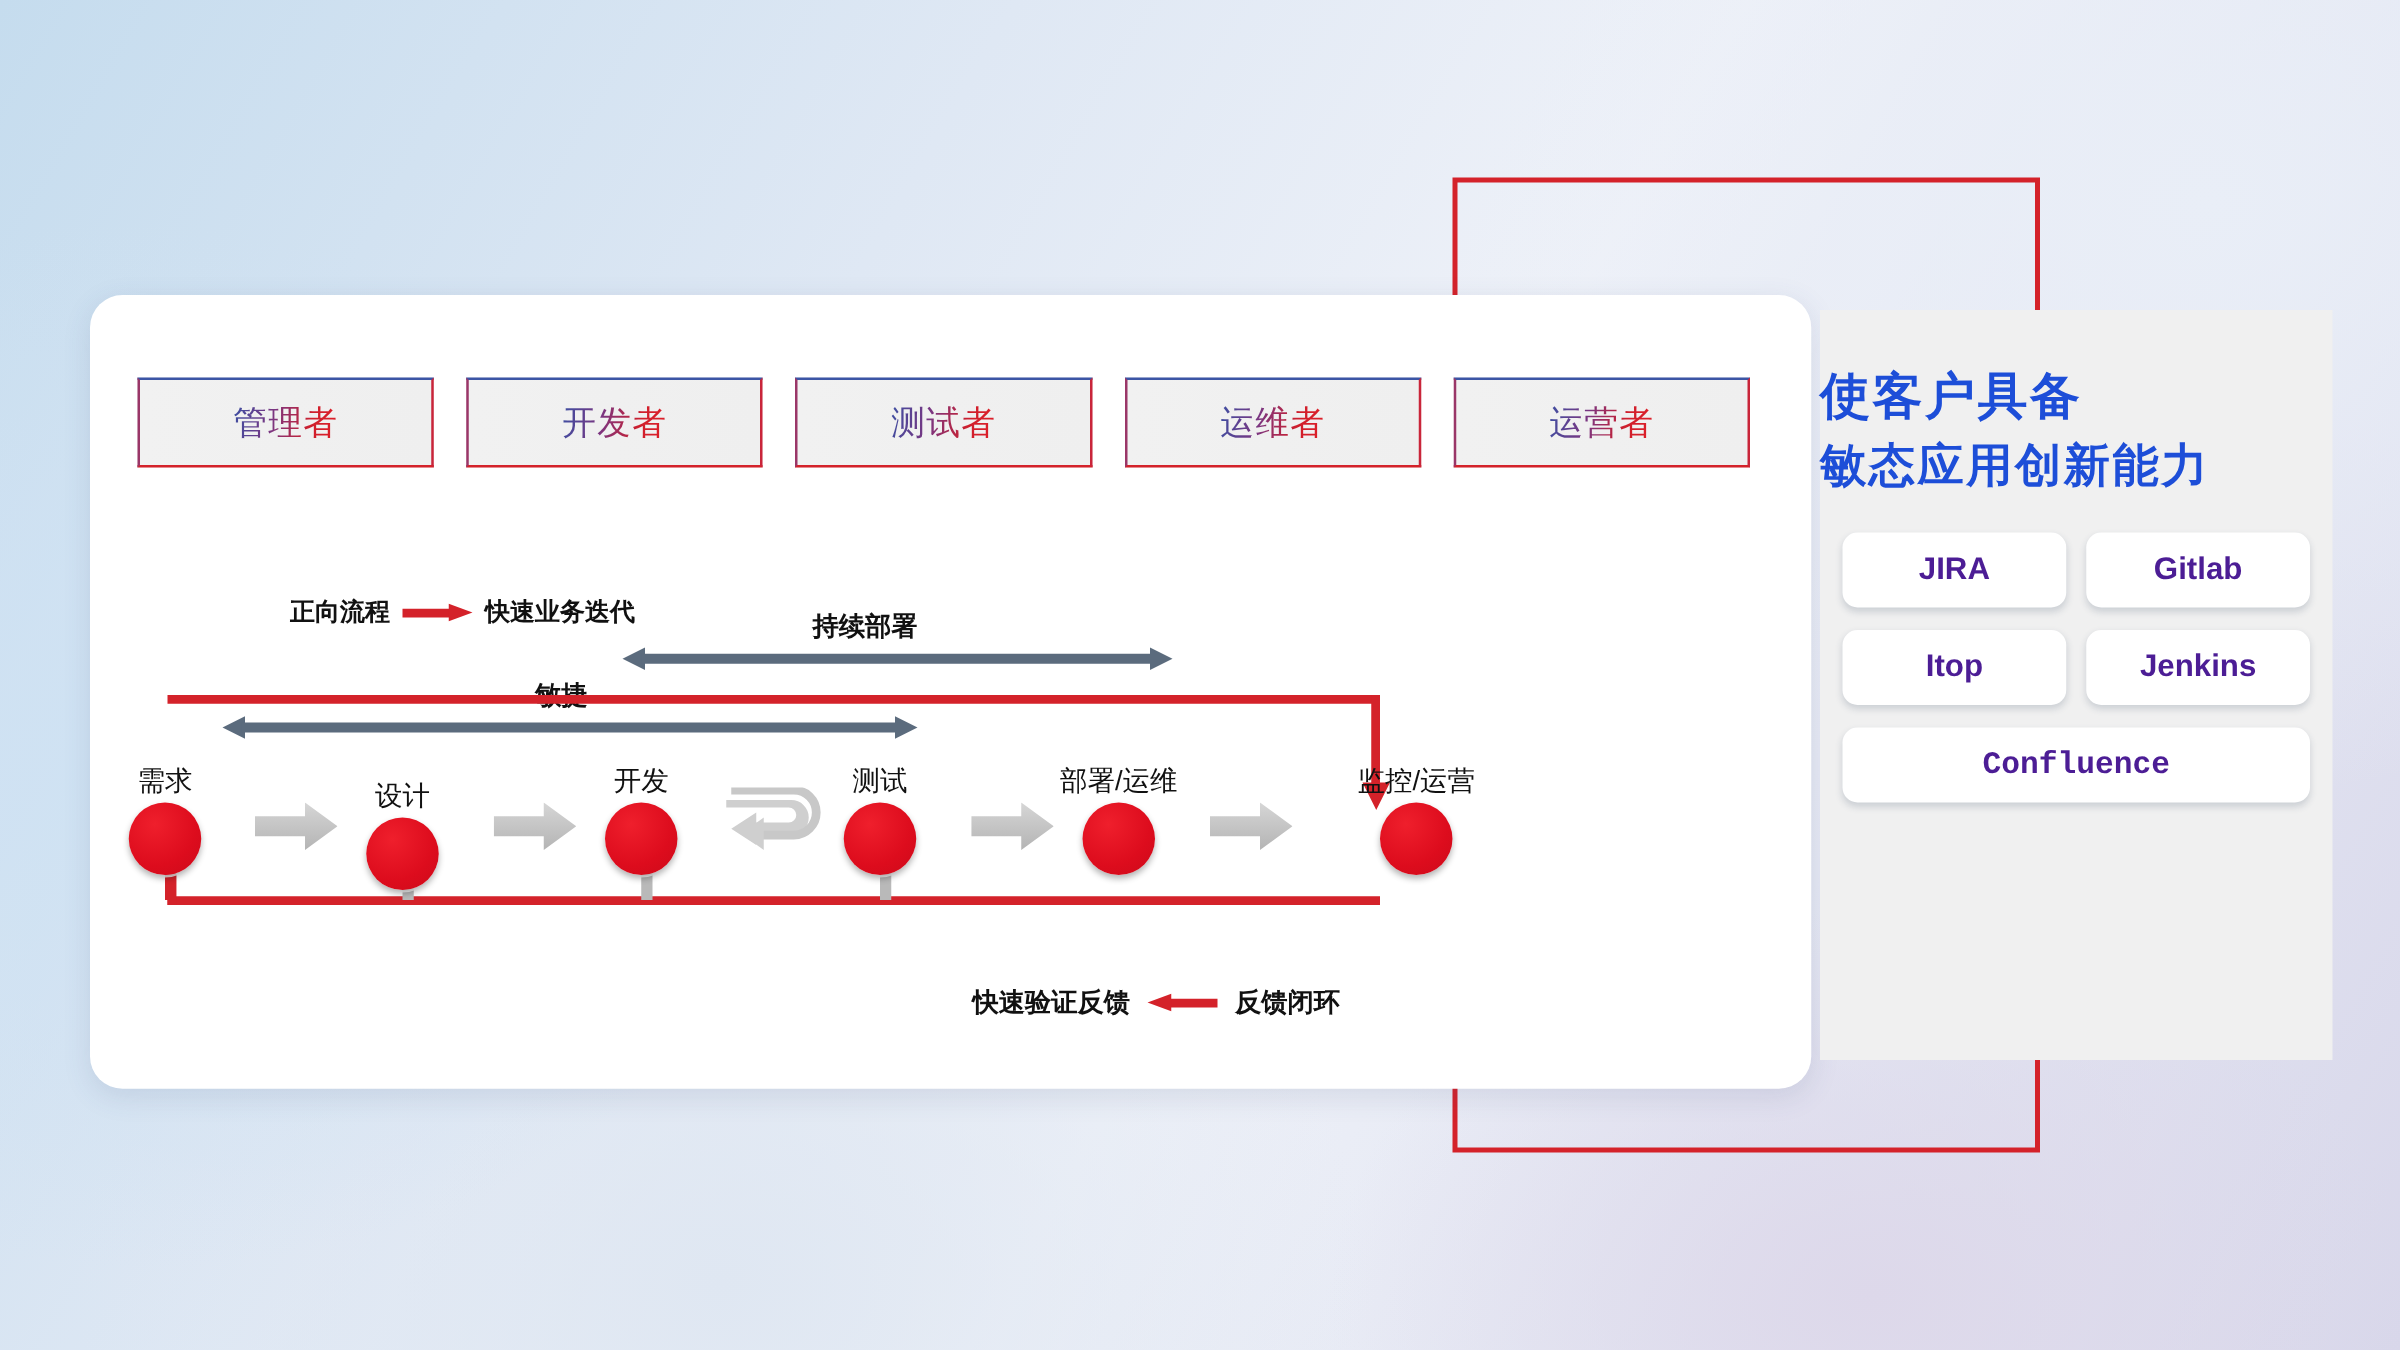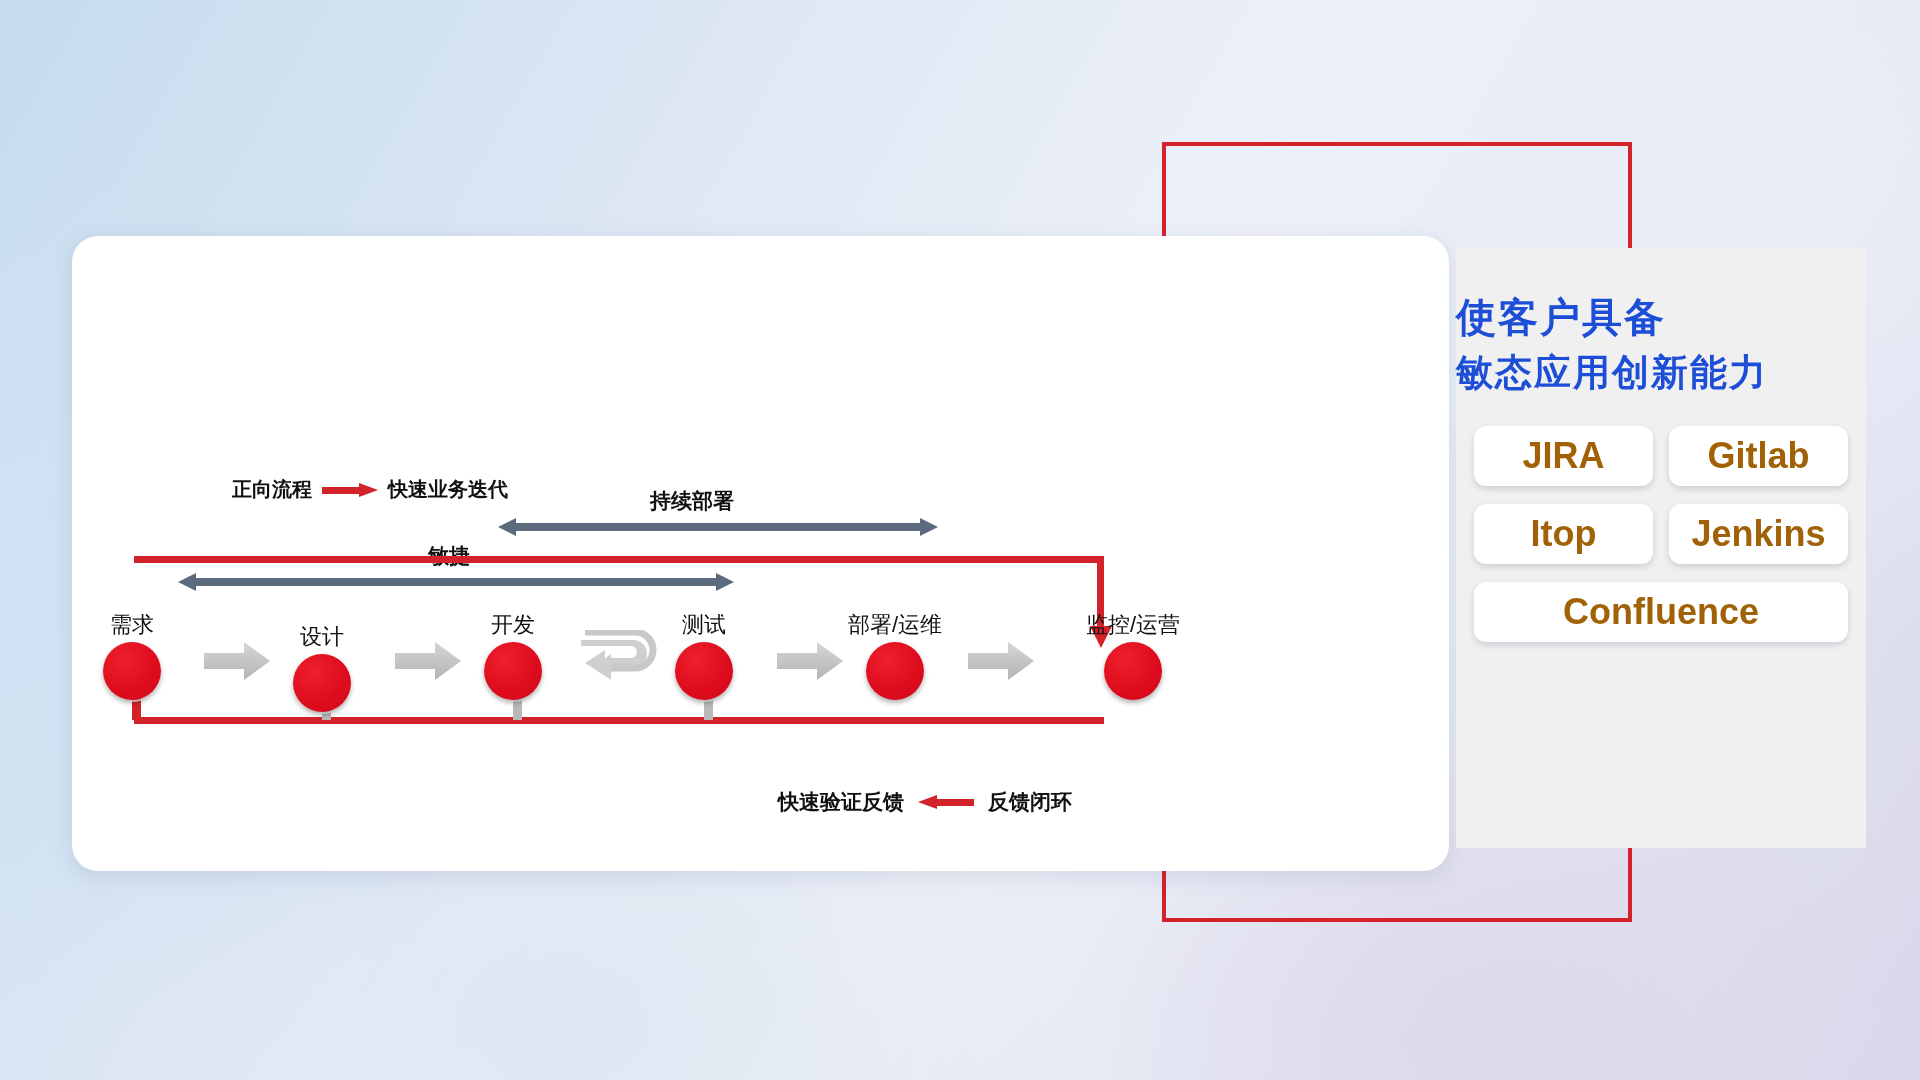--- a/index.html
+++ b/index.html
@@ -277,36 +277,53 @@
     gap: 18px 16px;
   }
   .chip {
     height: 60px;
     background: #ffffff;
     border-radius: 12px;
     box-shadow: 0 3px 6px rgba(40,60,90,0.18);
     display: flex;
     align-items: center;
     justify-content: center;
-    font-size: 36px;
-    font-weight: bold;
-    color: #a16207;
+    font-size: 25px;
+    font-weight: bold;
+    color: #4c1d95;
   }
   .chip.half { width: calc(50% - 8px); }
-  .chip.full { width: 100%; }
+  .chip.full { width: 100%; font-family: Liberation Mono, monospace; }
 </style>
 </head>
 <body>
 
 <div id="stage">
 
   <div id="bracket-frame" class="bracket"></div>
 
   <div id="main-card"></div>
 
+  <div id="roles-row">
+    <div class="role-box">
+      <span class="role-label">管理者</span>
+    </div>
+    <div class="role-box">
+      <span class="role-label">开发者</span>
+    </div>
+    <div class="role-box">
+      <span class="role-label">测试者</span>
+    </div>
+    <div class="role-box">
+      <span class="role-label">运维者</span>
+    </div>
+    <div class="role-box">
+      <span class="role-label">运营者</span>
+    </div>
+  </div>
 
 
   <div id="legend-forward">
     <span>正向流程</span>
     <span class="legend-arrow-red"></span>
     <span>快速业务迭代</span>
   </div>
 
   <div class="span-label" id="label-cd">持续部署</div>
   <div class="span-arrow" id="arrow-cd">

